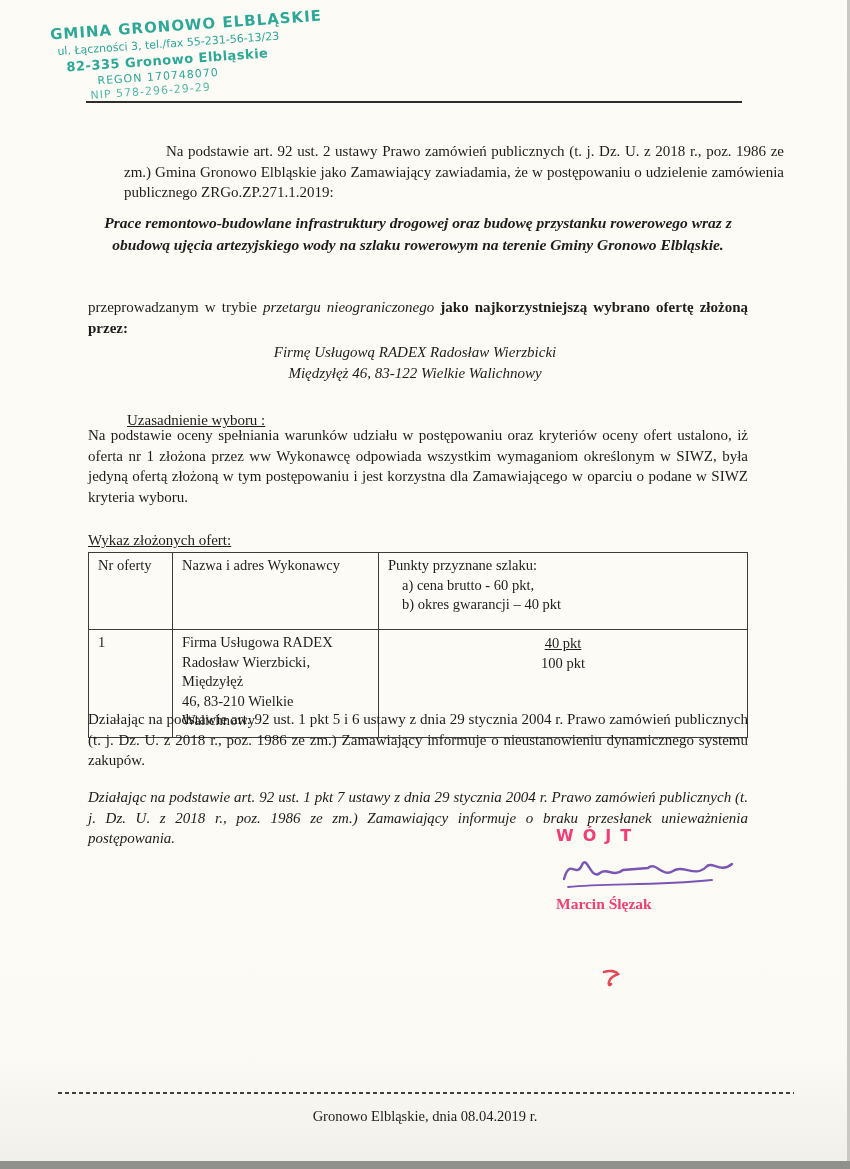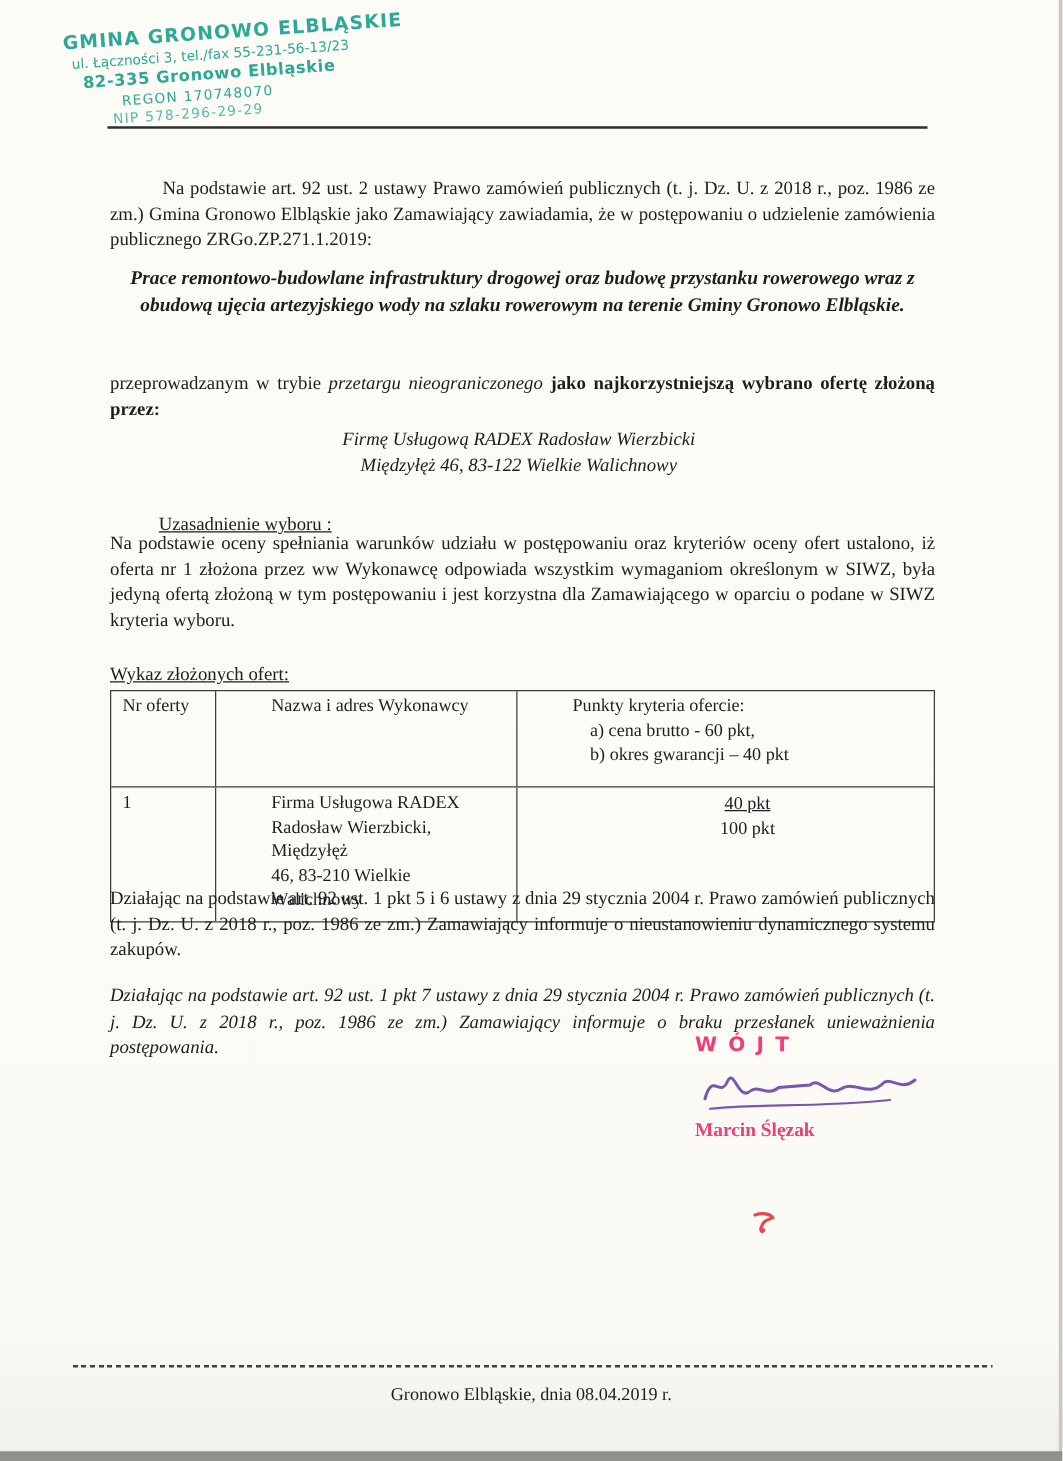--- a/index.html
+++ b/index.html
@@ -42,21 +42,21 @@
     letter-spacing:.4px; word-spacing:7px;
     text-decoration:underline;
   }
 
   .para{
     position:absolute; left:88px; width:660px;
     font-size:15px; line-height:1.38; text-align:justify;
   }
   .indent{ text-indent:42px; }
 
-  .intro{ top:141px; }
+  .intro{ top:141px;margin-left:36px; }
 
   .subject{
     position:absolute; top:212px; left:95px; width:646px;
     text-align:center; font-weight:bold; font-style:italic;
     font-size:15.5px; line-height:1.42;
   }
 
   .mode{ top:297px; }
   .mode .it{ font-style:italic; }
   .mode .bd{ font-weight:bold; }
@@ -77,21 +77,21 @@
     position:absolute; top:532px; left:88px;
     font-size:15px; text-decoration:underline;
   }
 
   .offers-table{
     position:absolute; top:552px; left:88px; width:660px;
     border:1px solid #3c3c3c;
     font-size:14.5px;
     background:rgba(255,255,255,.25);
   }
-  .t-row{ display:grid; grid-template-columns:84px 206px 1fr;gap:35px; }
+  .t-row{ display:grid; grid-template-columns:84px 206px 1fr; }
   .t-row.header{ min-height:76px; }
   .t-row.body{ border-top:1px solid #3c3c3c; min-height:64px; }
   .t-cell{ border-right:1px solid #3c3c3c; padding:3px 9px 6px 9px; line-height:1.35; }
   .t-cell:last-child{ border-right:none; }
   .crit{ margin-left:14px; }
   .points-cell{ text-align:center; padding-top:4px; }
   .pt-underline{ text-decoration:underline; }
 
   .p-dynamic{ top:709px; }
   .p-annul{ top:787px;font-style:italic; }
@@ -153,21 +153,21 @@
 
   <p class="para justification">Na podstawie oceny spełniania warunków udziału w postępowaniu oraz kryteriów oceny ofert ustalono, iż oferta nr 1 złożona przez ww Wykonawcę odpowiada wszystkim wymaganiom określonym w SIWZ,  była jedyną ofertą złożoną w tym postępowaniu i jest korzystna dla Zamawiającego w oparciu o podane w SIWZ kryteria wyboru.</p>
 
   <div class="offers-heading">Wykaz złożonych ofert:</div>
 
   <div class="offers-table">
     <div class="t-row header">
       <div class="t-cell">Nr oferty</div>
       <div class="t-cell">Nazwa i adres Wykonawcy</div>
       <div class="t-cell">
-        <div>Punkty kryteria ofercie:</div>
+        <div>Punkty przyznane szlaku:</div>
         <div class="crit">a)   cena brutto  - 60 pkt,</div>
         <div class="crit">b)   okres gwarancji – 40 pkt</div>
       </div>
     </div>
     <div class="t-row body">
       <div class="t-cell">1</div>
       <div class="t-cell">
         <div>Firma Usługowa RADEX</div>
         <div>Radosław Wierzbicki, Międzyłęż</div>
         <div>46, 83-210 Wielkie Walichnowy</div>

